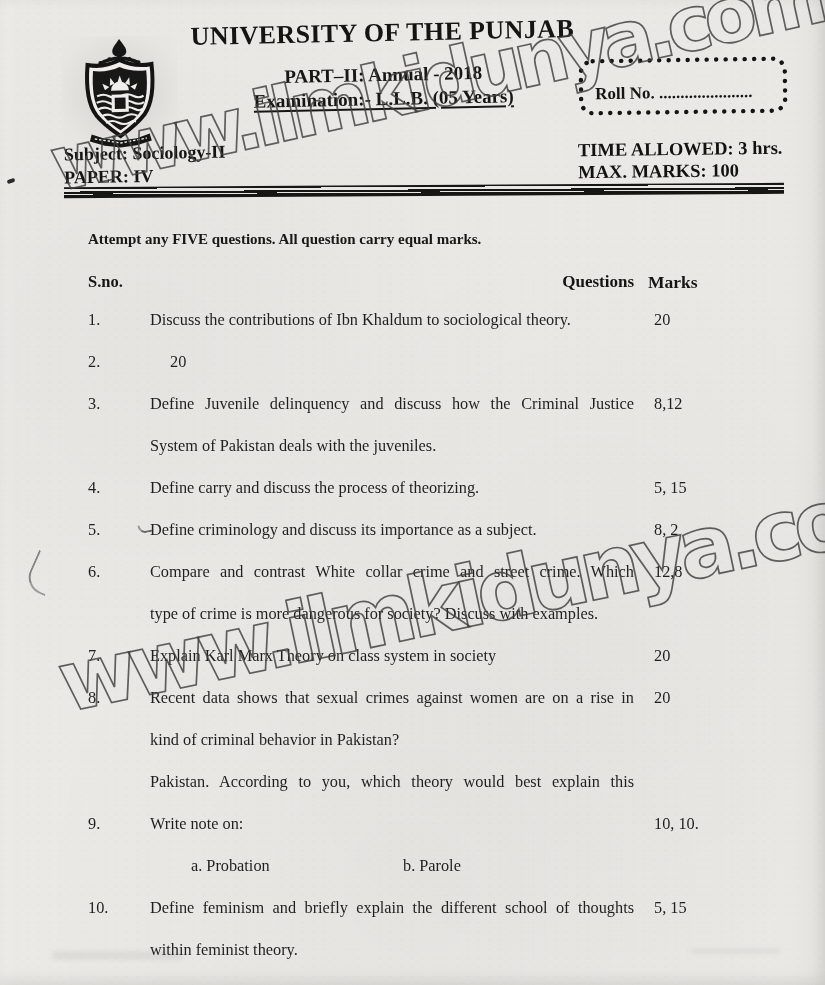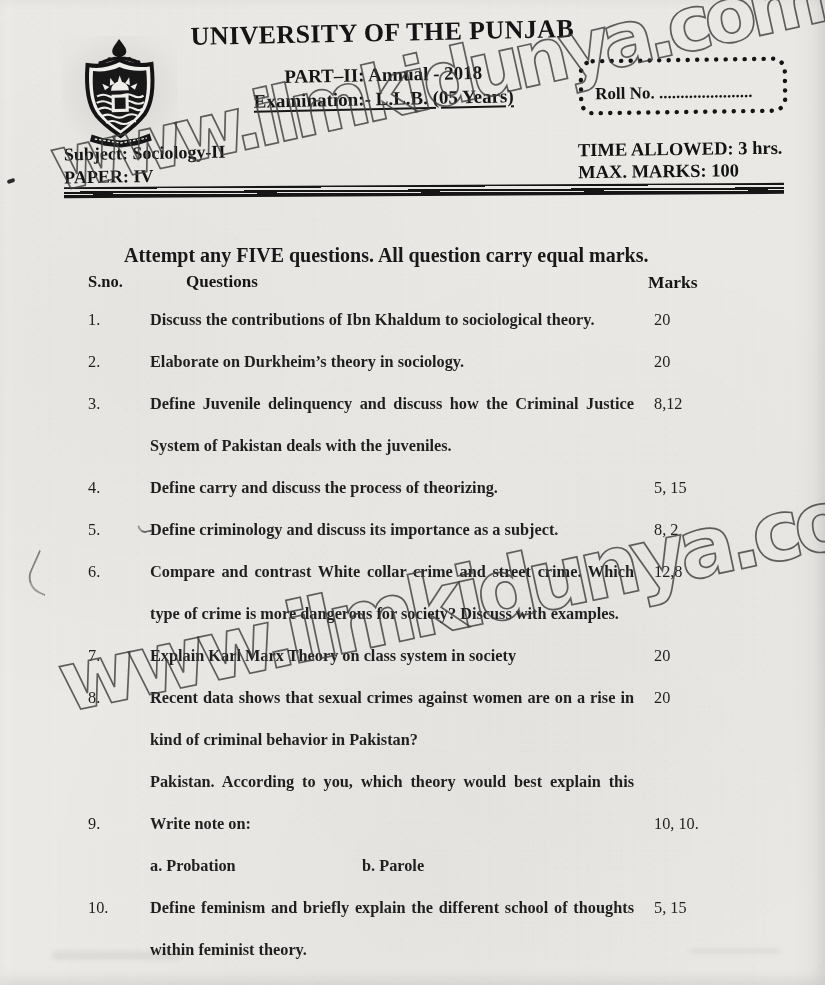--- a/index.html
+++ b/index.html
@@ -31,35 +31,35 @@
   .rollbox{position:absolute;left:578px;top:57px;width:210px;height:58px;transform:rotate(-.8deg);}
   .rollbox svg{position:absolute;left:0;top:0;}
   .roll-label{position:absolute;left:17px;top:26px;font-size:17px;font-weight:700;color:#151515;white-space:nowrap;}
   .subject-block{position:absolute;left:64px;top:142px;font-size:18px;font-weight:700;color:#141414;
     transform:rotate(-1deg);line-height:23px;}
   .time-block{position:absolute;left:578px;top:138px;font-size:18.5px;font-weight:700;color:#121212;
     transform:rotate(-.7deg);line-height:22px;}
   .rule{position:absolute;left:64px;top:185px;width:720px;height:11px;transform:rotate(-.35deg);
     background:linear-gradient(#161616 0 17%, transparent 17% 40%, #161616 40% 60%, transparent 60% 68%, #161616 68% 100%);}
   
-  .attempt{position:absolute;left:88px;top:244px;font-size:20px;font-weight:700;color:#181818;margin-left:36px;}
+  .attempt{position:absolute;left:88px;top:231px;font-size:15px;font-weight:700;color:#181818;}
   .thead{position:absolute;left:88px;top:272px;display:flex;width:700px;}
   .th-sno{width:62px;font-size:16.5px;font-weight:700;color:#151515;}
-  .th-q{width:484px;text-align:left;padding-left:36px;box-sizing:border-box;
+  .th-q{width:484px;text-align:right;padding-left:36px;box-sizing:border-box;
     font-size:17px;font-weight:700;color:#151515;}
   .th-m{padding-left:14px;font-size:17.5px;font-weight:700;color:#151515;}
   #qlist{position:absolute;left:88px;top:299px;width:712px;}
   .q-row{display:flex;align-items:flex-start;}
   .q-no{width:62px;line-height:42px;font-size:16.3px;}
-  .q-text{width:484px;font-weight:bold;}
+  .q-text{width:484px;}
   .q-line{line-height:42px;font-size:16.3px;white-space:nowrap;
     text-align:justify;text-align-last:justify;}
   .q-line.last{text-align:left;text-align-last:auto;}
   .q-sub{display:flex;line-height:42px;font-size:16.3px;}
-  .q-sub .sub-a{width:212px;}
+  .q-sub .sub-a{width:212px;margin-left:41px;}
   .q-marks{padding-left:20px;line-height:42px;font-size:16.3px;white-space:nowrap;}
   
   .wm{position:absolute;font-family:"DejaVu Sans",sans-serif;font-weight:700;
     color:transparent;-webkit-text-stroke:1.7px rgba(62,62,62,.82);
     pointer-events:none;white-space:nowrap;line-height:1;z-index:6;}
   .wm1{left:52px;top:128px;font-size:76px;letter-spacing:-7px;
     transform:rotate(-12.5deg);transform-origin:0 50%;}
   .wm2{left:60px;top:642px;font-size:84px;letter-spacing:-7px;
     transform:rotate(-12deg);transform-origin:0 50%;}
   
@@ -151,23 +151,20 @@
   <div id="qlist">
       <div class="q-row">
         <div class="q-no">1.</div>
         <div class="q-text">
           <div class="q-line last">Discuss the contributions of Ibn Khaldum to sociological theory.</div>
         </div>
         <div class="q-marks">20</div>
       </div>
       <div class="q-row">
         <div class="q-no">2.</div>
-        <div class="q-text">
-          <div class="q-line last">Elaborate on Durkheim’s theory in sociology.</div>
-        </div>
         <div class="q-marks">20</div>
       </div>
       <div class="q-row">
         <div class="q-no">3.</div>
         <div class="q-text">
           <div class="q-line">Define Juvenile delinquency and discuss how the Criminal Justice</div>
           <div class="q-line last">System of Pakistan deals with the juveniles.</div>
         </div>
         <div class="q-marks">8,12</div>
       </div>

